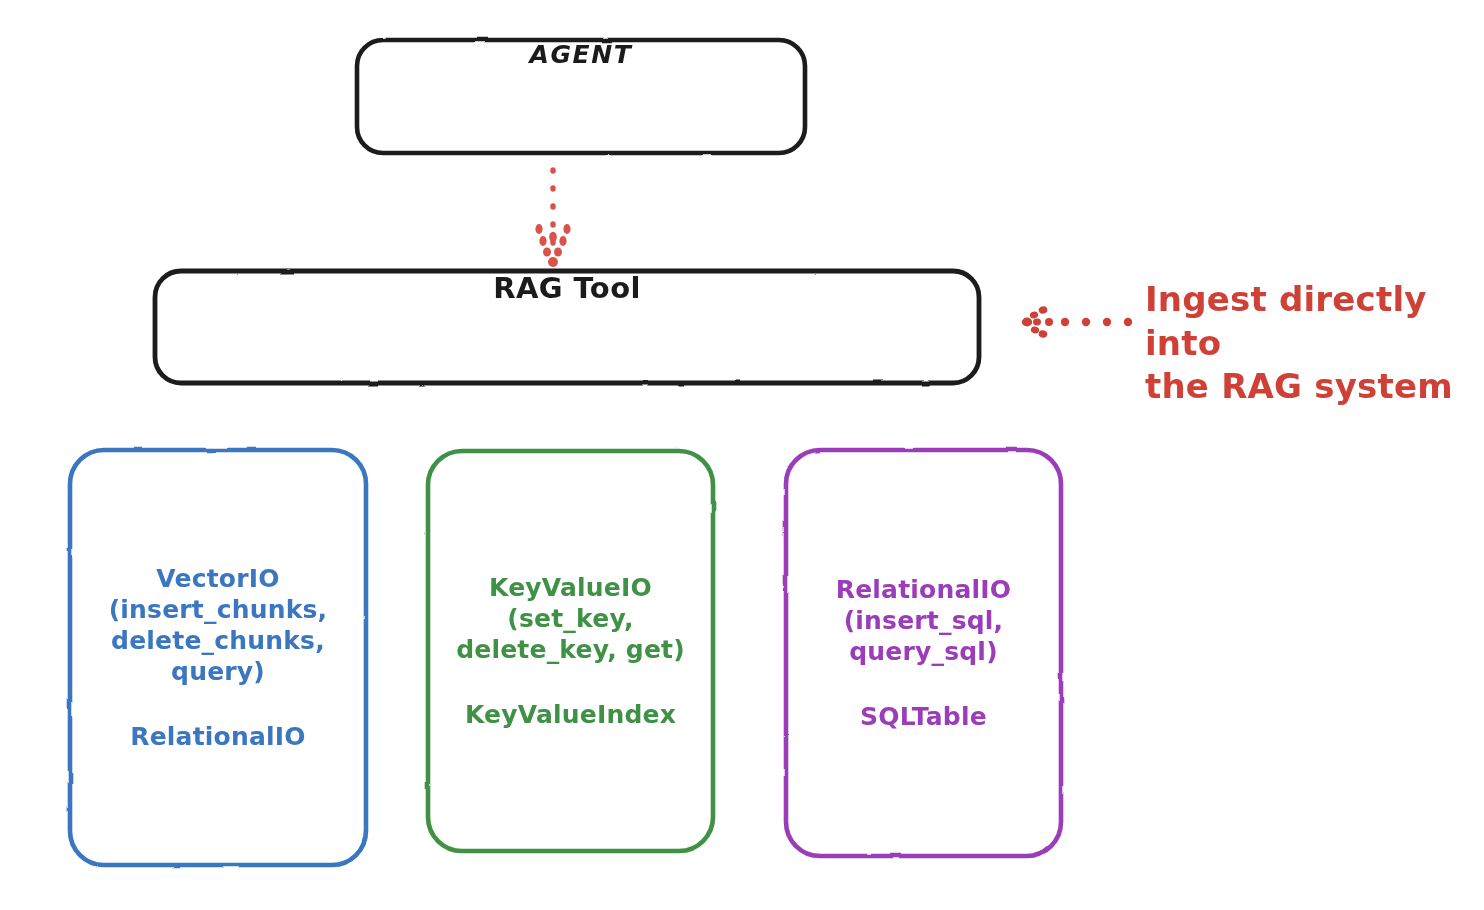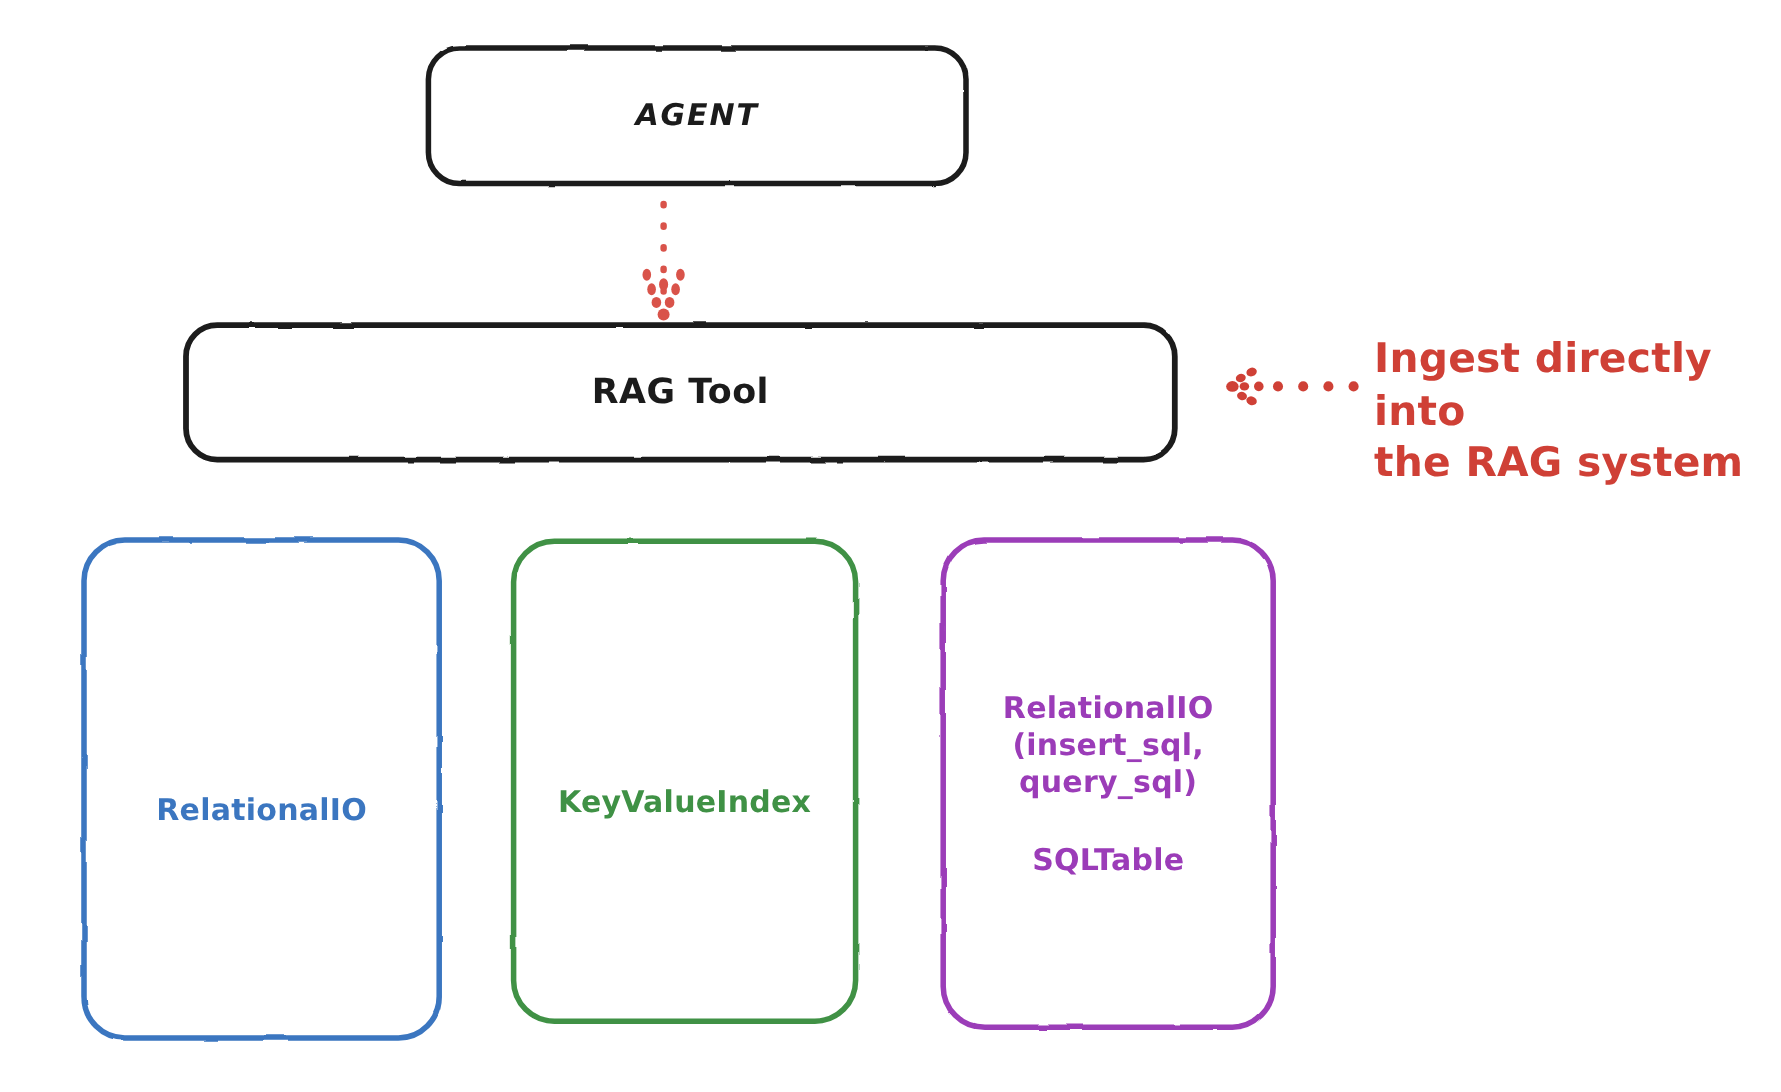--- a/index.html
+++ b/index.html
@@ -19,21 +19,20 @@
     position: absolute;
     left: 0; top: 0;
     width: 1484px;
     height: 910px;
   }
 
   .node {
     position: absolute;
     box-sizing: border-box;
     display: flex;
-    align-items: center;
     justify-content: center;
     text-align: center;
     background: transparent;
   }
 
   .node-label {
     white-space: pre-line;
     line-height: 1.22;
     font-family: "DejaVu Sans", sans-serif;
     font-weight: 600;
@@ -198,27 +197,34 @@
 <div class="node" id="agent-box">
   <div class="node-label">AGENT</div>
 </div>
 
 <div class="node" id="ragtool-box">
   <div class="node-label">RAG Tool</div>
 </div>
 
 <div class="node" id="vectorio-box">
   <div class="card-inner">
+    <div class="card-label">VectorIO
+(insert_chunks,
+delete_chunks,
+query)</div>
     <div class="card-gap"></div>
     <div class="card-label">RelationalIO</div>
   </div>
 </div>
 
 <div class="node" id="keyvalueio-box">
   <div class="card-inner">
+    <div class="card-label">KeyValueIO
+(set_key,
+delete_key, get)</div>
     <div class="card-gap"></div>
     <div class="card-label">KeyValueIndex</div>
   </div>
 </div>
 
 <div class="node" id="relationalio-box">
   <div class="card-inner">
     <div class="card-label">RelationalIO
 (insert_sql,
 query_sql)</div>

